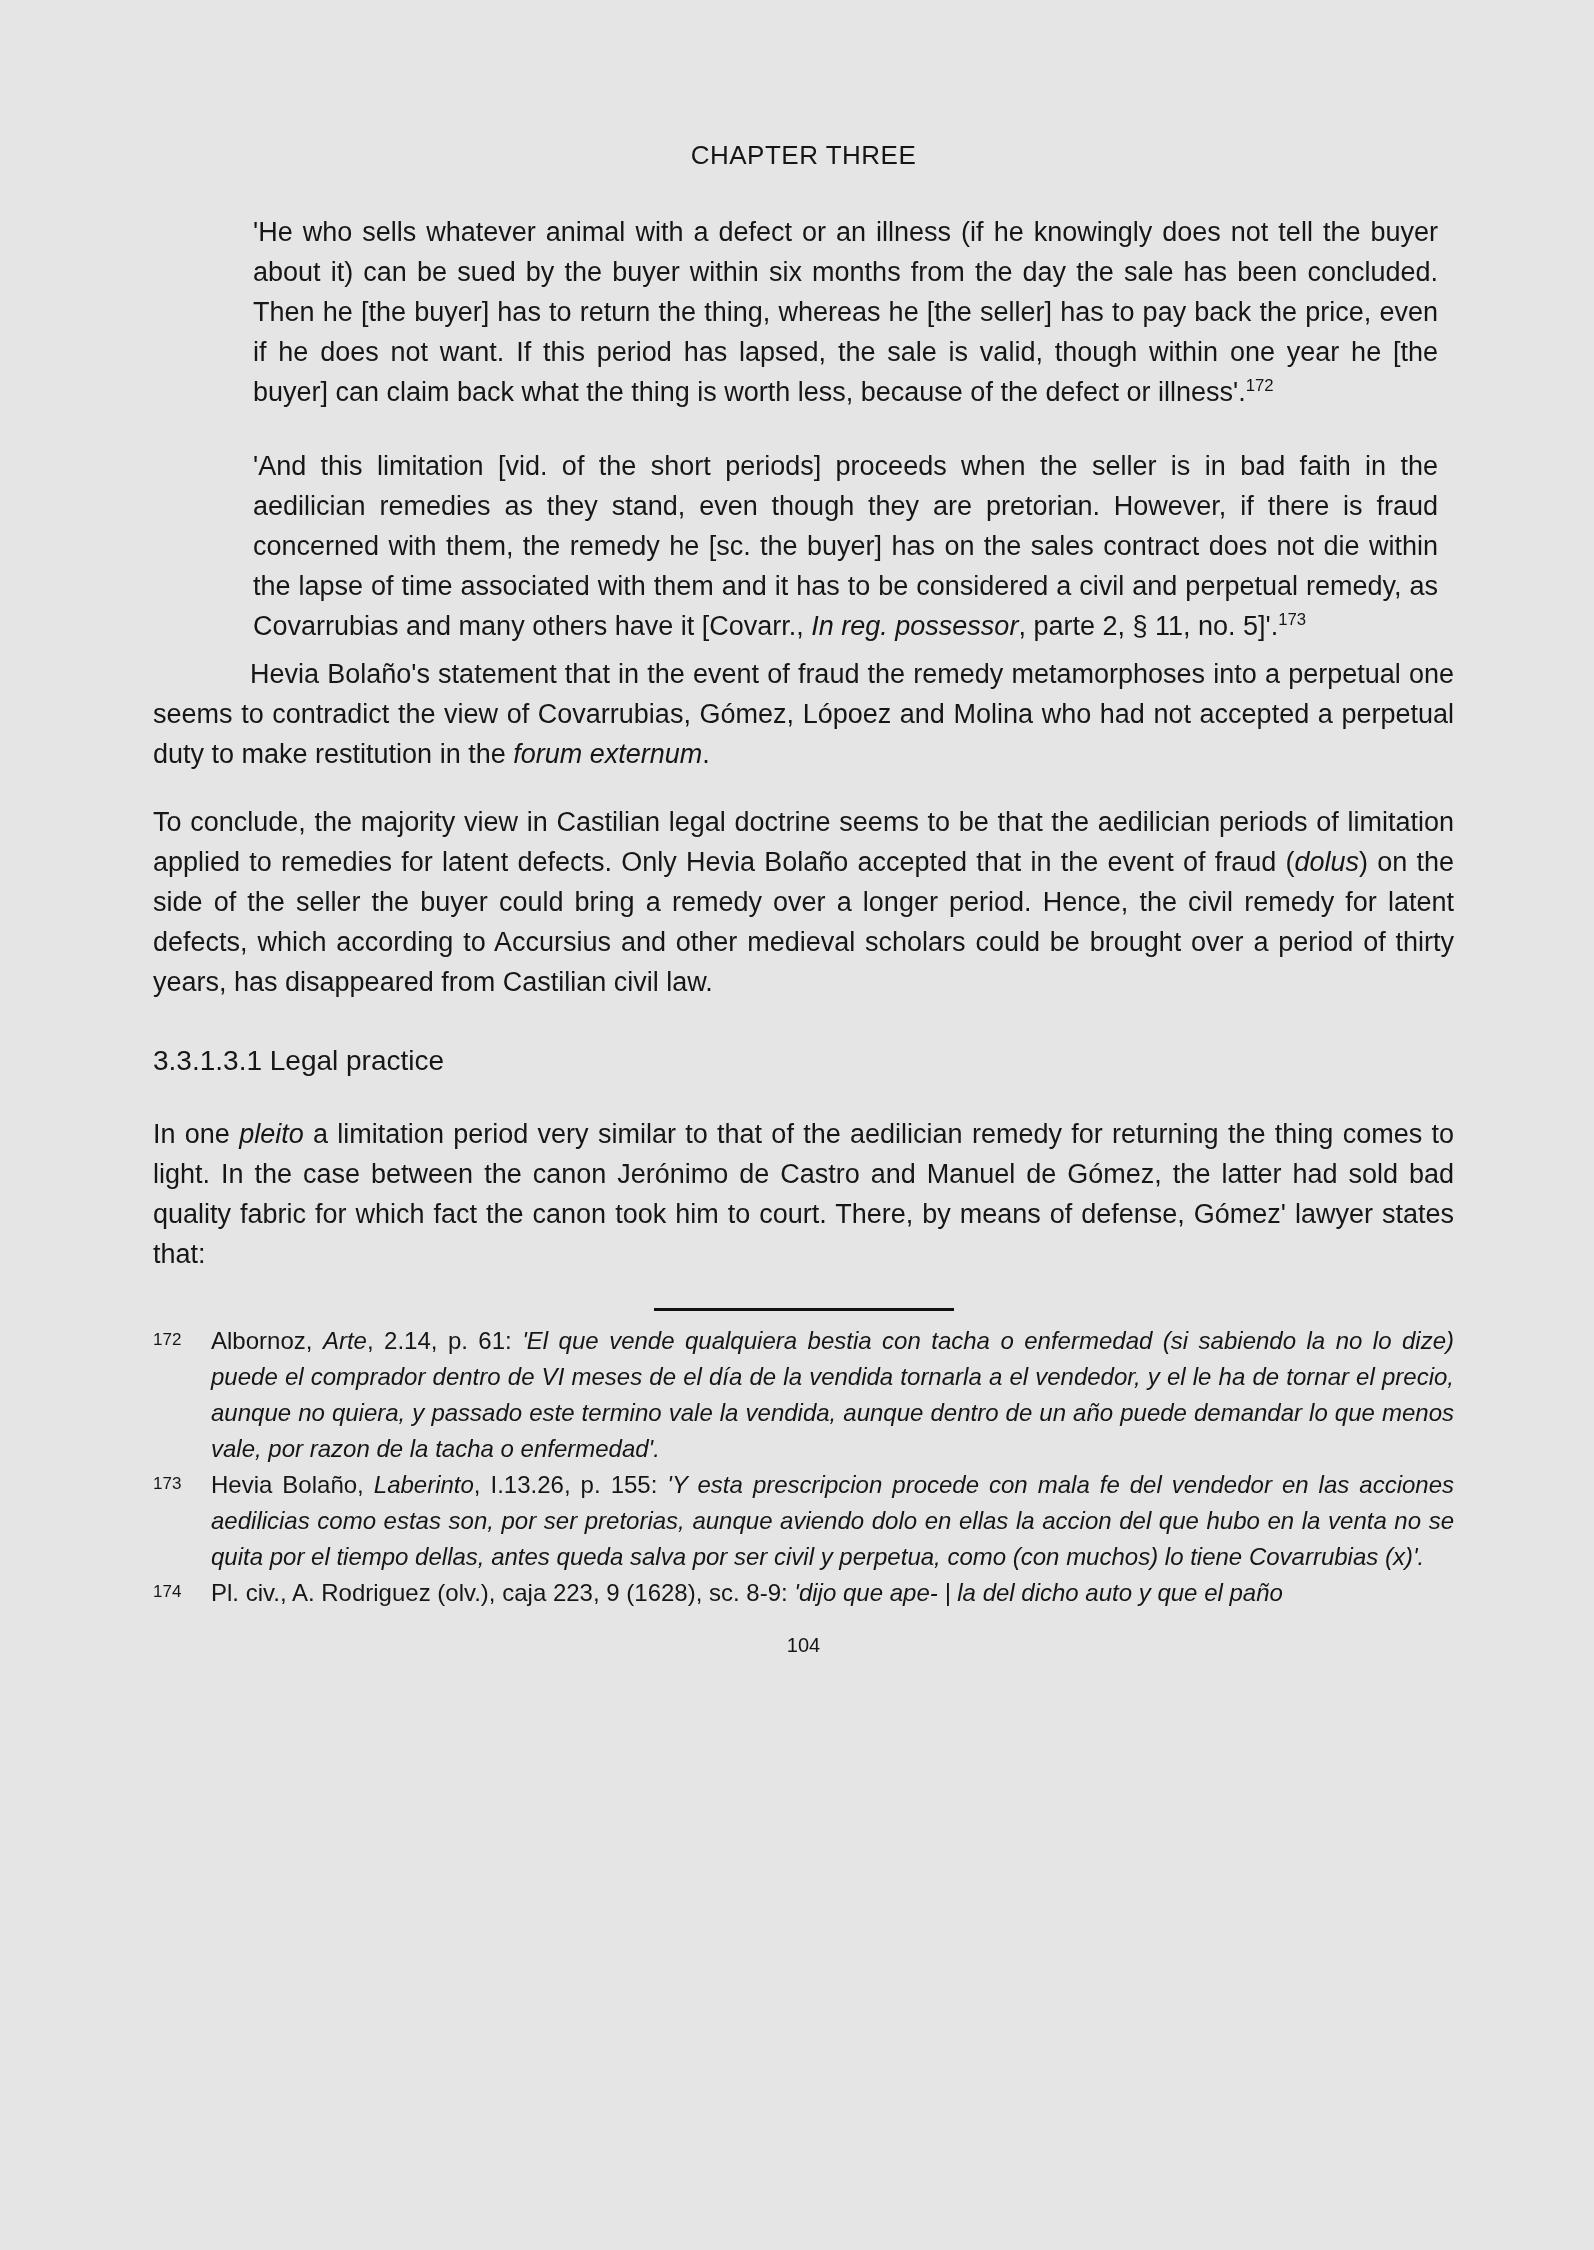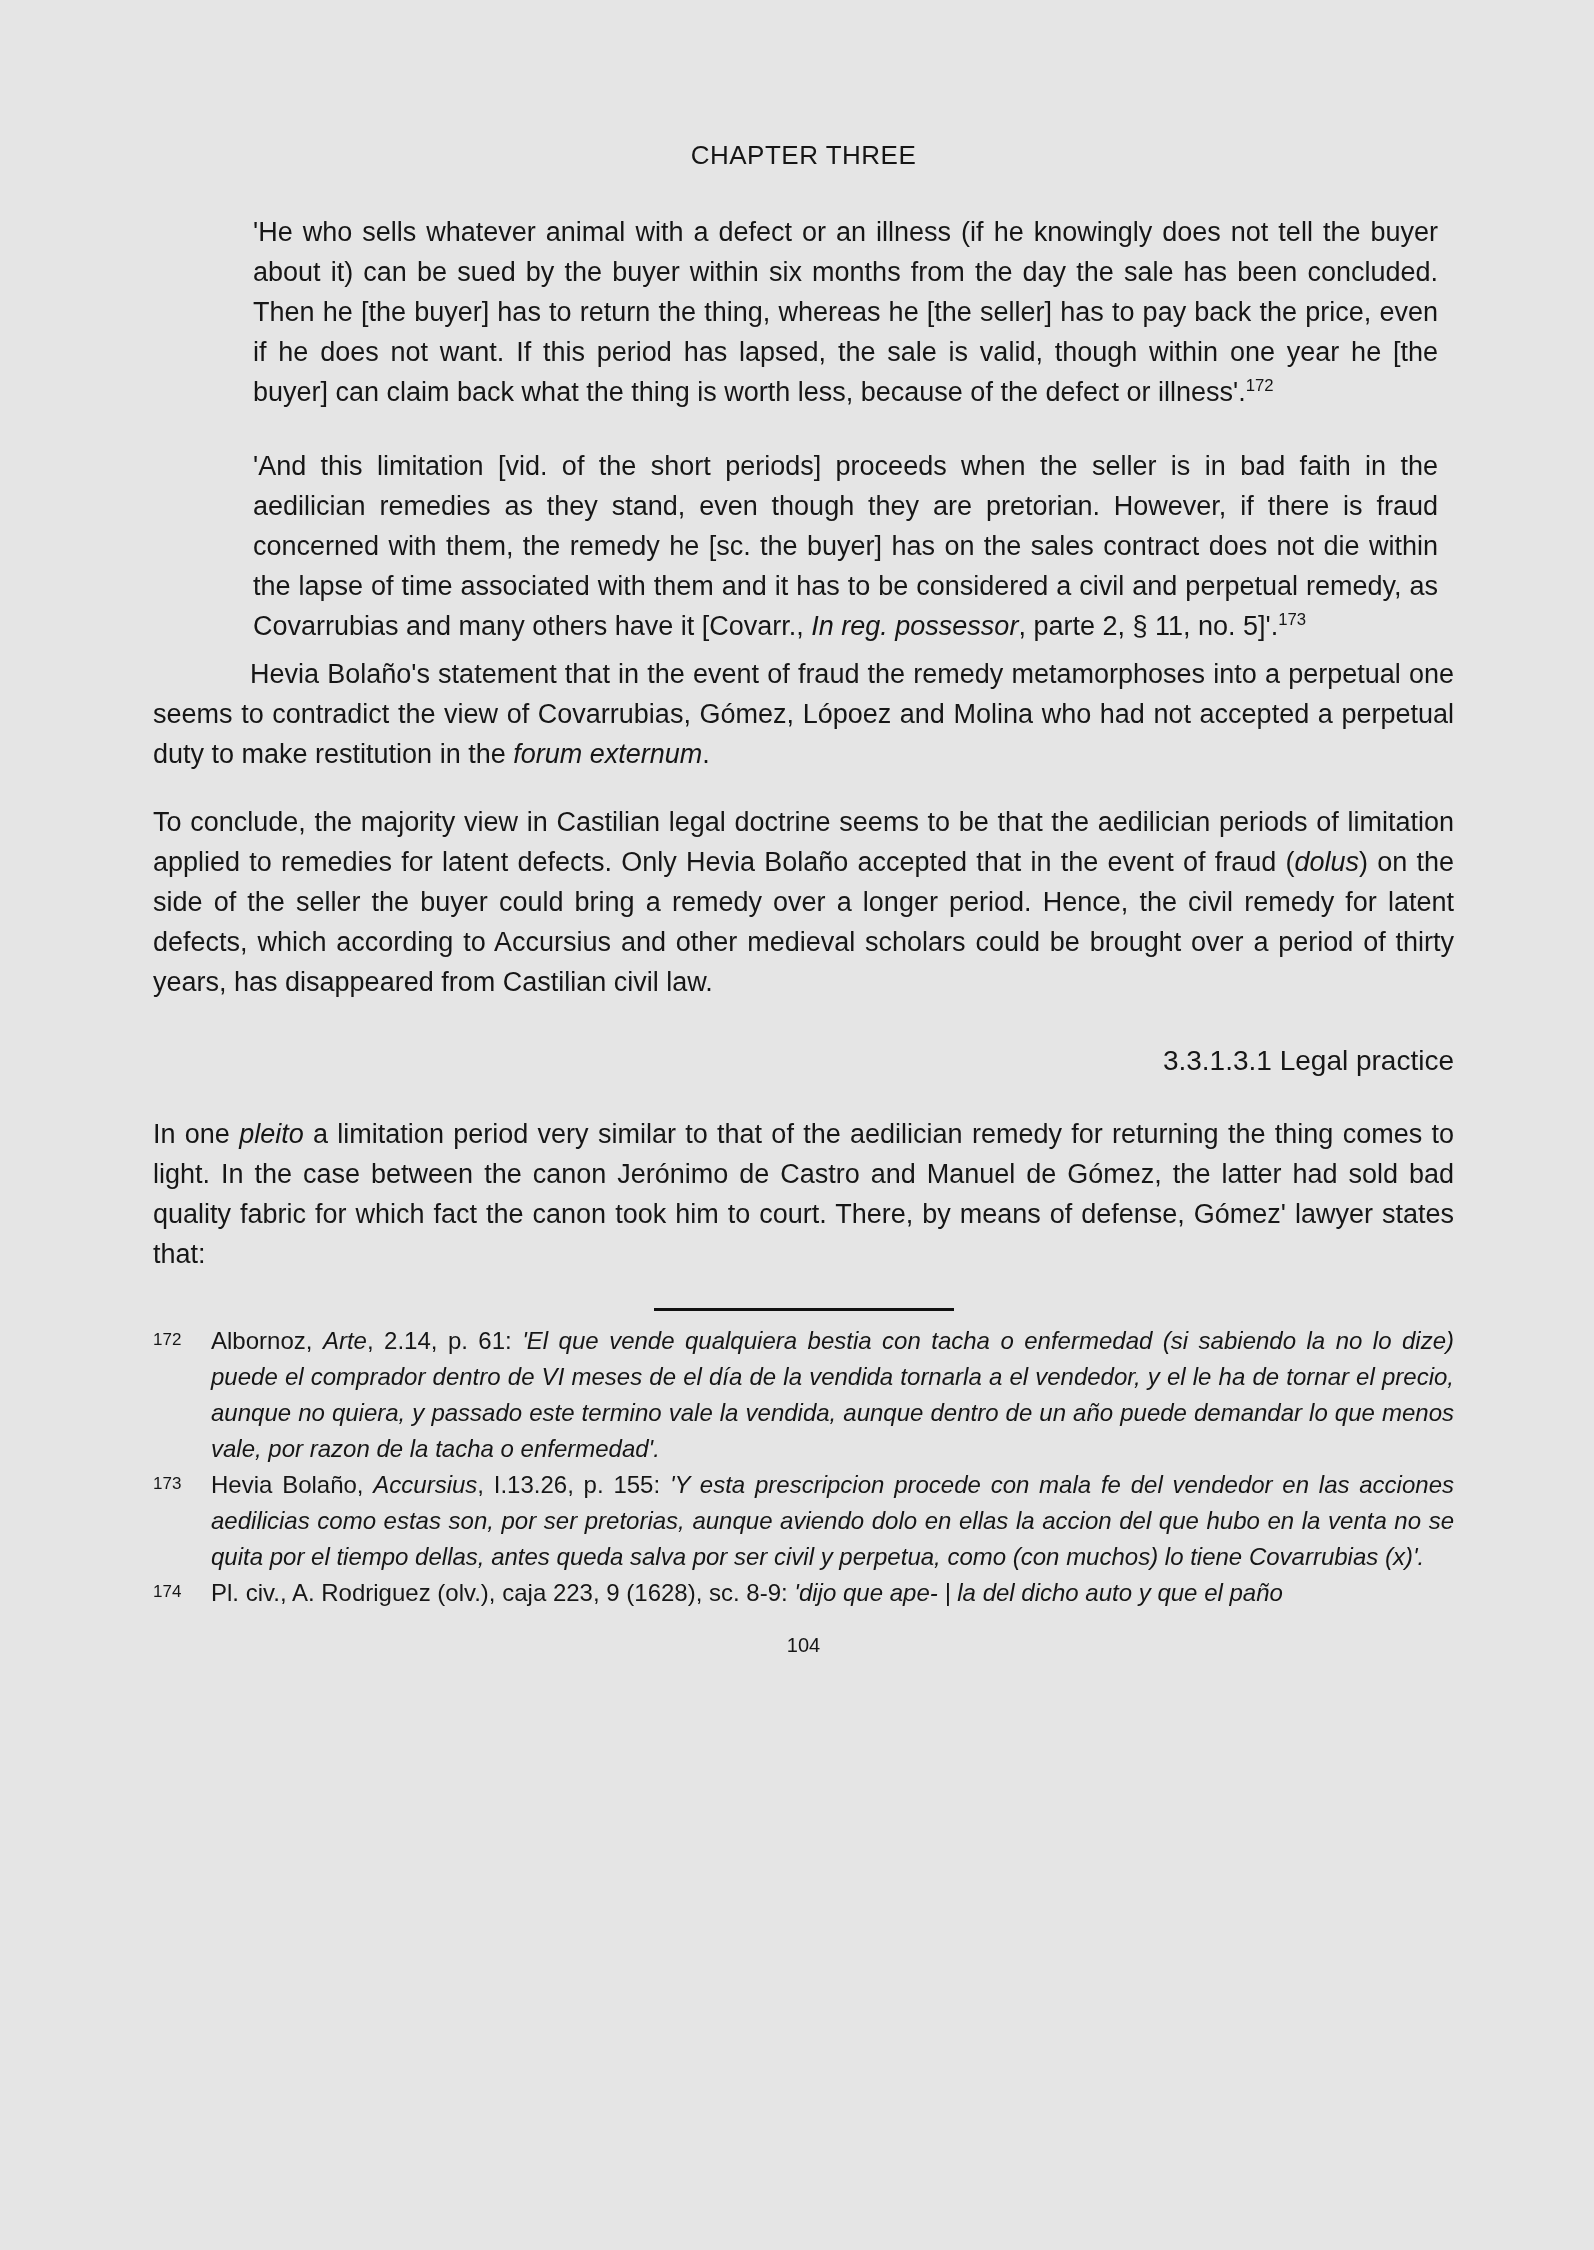--- a/index.html
+++ b/index.html
@@ -49,21 +49,21 @@
   .mt-quote1 { margin-top: 0; }
   .mt-para1 { margin-top: 30px; }
   .mt-quote2 { margin-top: 34px; }
   .mt-para2 { margin-top: 8px; }
   .mt-para3 { margin-top: 28px; }
   .section-heading {
     margin: 40px 0 34px 0;
     font-size: 28px;
     line-height: 38px;
     font-weight: 400;
-    text-align: right;
+    text-align: left;
   }
   .mt-para4 { margin-top: 0; }
   .mt-quote3 { margin-top: 24px; }
   sup {
     font-size: 0.62em;
     line-height: 0;
     vertical-align: super;
   }
   .fn-sep {
     margin-top: 34px;
@@ -121,21 +121,21 @@
 
   <div class="footnotes">
 
     <div class="footnote">
       <sup class="fn-num">172</sup>
       <span class="fn-text">Albornoz, <i>Arte</i>, 2.14, p. 61: <i>'El que vende qualquiera bestia con tacha o enfermedad (si sabiendo la no lo dize) puede el comprador dentro de VI meses de el día de la vendida tornarla a el vendedor, y el le ha de tornar el precio, aunque no quiera, y passado este termino vale la vendida, aunque dentro de un año puede demandar lo que menos vale, por razon de la tacha o enfermedad'.</i></span>
     </div>
 
     <div class="footnote">
       <sup class="fn-num">173</sup>
-      <span class="fn-text">Hevia Bolaño, <i>Accursius</i>, I.13.26, p. 155: <i>'Y esta prescripcion procede con mala fe del vendedor en las acciones aedilicias como estas son, por ser pretorias, aunque aviendo dolo en ellas la accion del que hubo en la venta no se quita por el tiempo dellas, antes queda salva por ser civil y perpetua, como (con muchos) lo tiene Covarrubias (x)'.</i></span>
+      <span class="fn-text">Hevia Bolaño, <i>Laberinto</i>, I.13.26, p. 155: <i>'Y esta prescripcion procede con mala fe del vendedor en las acciones aedilicias como estas son, por ser pretorias, aunque aviendo dolo en ellas la accion del que hubo en la venta no se quita por el tiempo dellas, antes queda salva por ser civil y perpetua, como (con muchos) lo tiene Covarrubias (x)'.</i></span>
     </div>
 
     <div class="footnote">
       <sup class="fn-num">174</sup>
       <span class="fn-text">Pl. civ., A. Rodriguez (olv.), caja 223, 9 (1628), sc. 8-9: <i>'dijo que ape- | la del dicho auto y que el paño</i></span>
     </div>
 
   </div>
 
   <div class="page-num">104</div>

